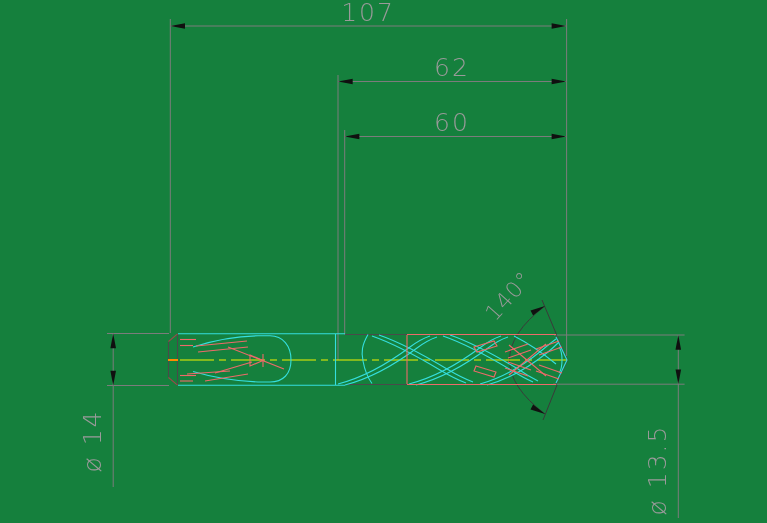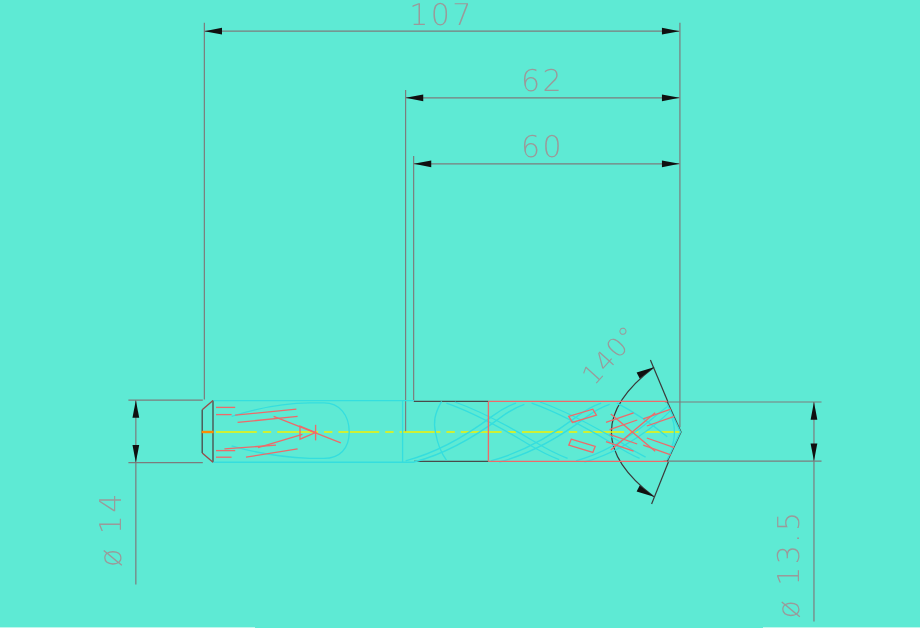--- a/index.html
+++ b/index.html
@@ -1,19 +1,19 @@
 <!DOCTYPE html>
 <html><head>
 <meta charset="utf-8">
 <style>
   html,body{margin:0;padding:0;background:#ffffff;}
   .sheet{
     position:relative;
     width:767px;height:523px;
-    background:#5eead4;
+    background:#15803d;
     overflow:hidden;
     font-family:"DejaVu Sans","Liberation Sans",sans-serif;
   }
   svg{display:block;}
   .dimtext{
     font-family:"DejaVu Sans","Liberation Sans",sans-serif;
     font-size:25px;
     letter-spacing:2px;
     font-weight:300;
   }

